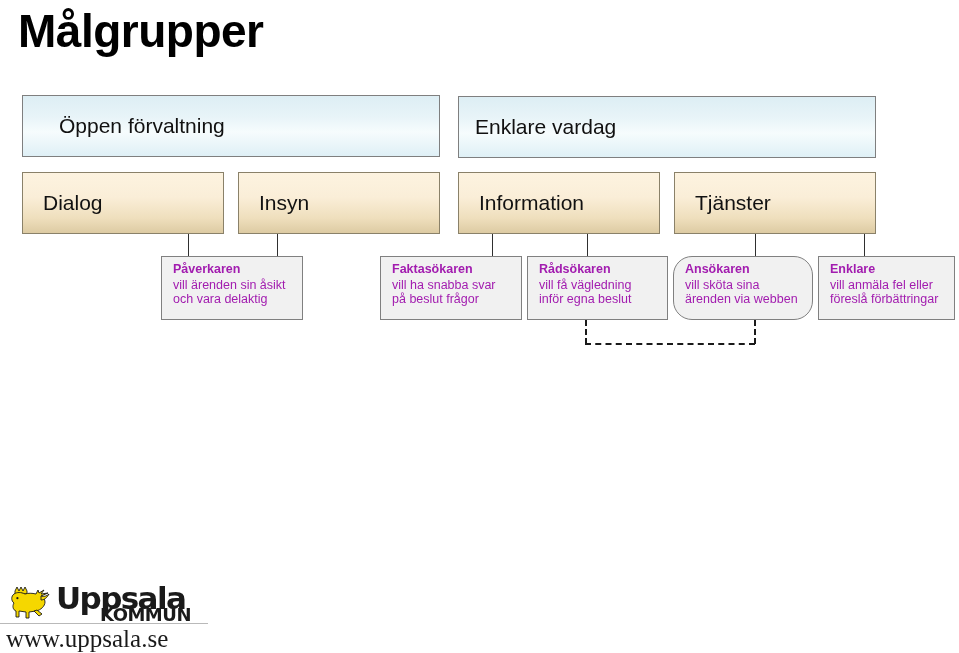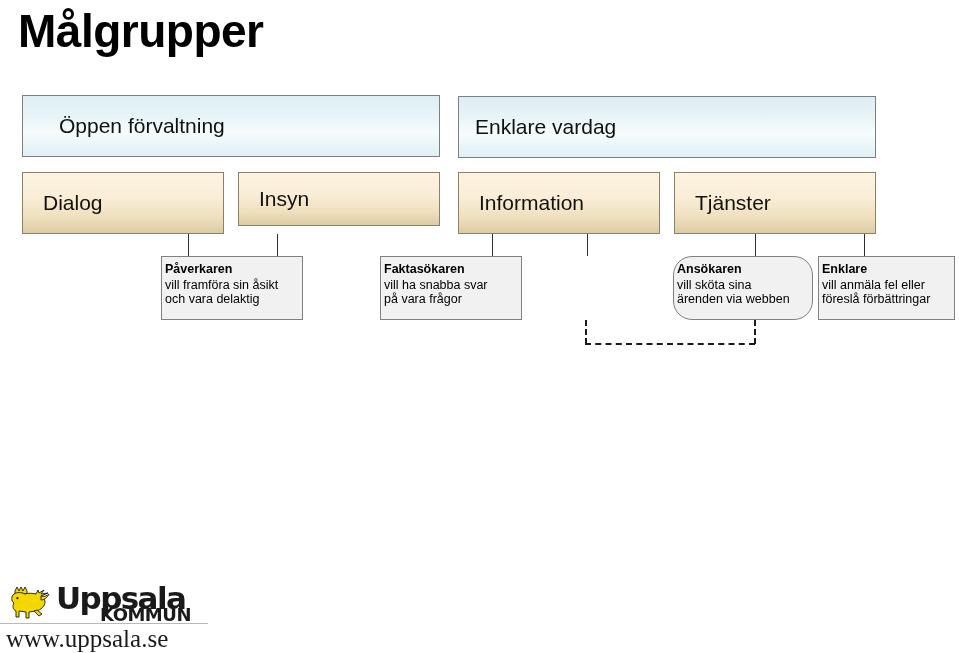--- a/index.html
+++ b/index.html
@@ -60,22 +60,22 @@
     color: #111111;
     white-space: nowrap;
   }
 
   
   .lvl3 {
     position: absolute;
     box-sizing: border-box;
     border: 1px solid #808080;
     background: #f1f1f1;
-    padding: 5px 7px 4px 3px;
-    color: #000000;
+    padding: 5px 7px 4px 11px;
+    color: #a21caf;
     line-height: 14.5px;
     overflow: hidden;
   }
   .lvl3 .p-title {
     font-size: 12.5px;
     font-weight: bold;
     display: block;
     margin-bottom: 1px;
     white-space: nowrap;
   }
@@ -171,49 +171,54 @@
   <div class="lvl1" style="left:22px; top:95px; width:418px; height:62px;padding-left:36px;">
     <span>Öppen förvaltning</span>
   </div>
   <div class="lvl1" style="left:458px; top:96px; width:418px; height:62px;">
     <span>Enklare vardag</span>
   </div>
 
   <div class="lvl2" style="left:22px; top:172px; width:202px; height:62px;">
     <span>Dialog</span>
   </div>
-  <div class="lvl2" style="left:238px; top:172px; width:202px; height:54px;">
+  <div class="lvl2" style="left:238px; top:172px; width:202px; height:62px;">
     <span>Insyn</span>
   </div>
   <div class="lvl2" style="left:458px; top:172px; width:202px; height:62px;">
     <span>Information</span>
   </div>
   <div class="lvl2" style="left:674px; top:172px; width:202px; height:62px;">
     <span>Tjänster</span>
   </div>
 
   <div class="vline" style="left:188px; top:234px; height:22px;"></div>
   <div class="vline" style="left:277px; top:234px; height:22px;"></div>
   <div class="vline" style="left:492px; top:234px; height:22px;"></div>
   <div class="vline" style="left:587px; top:234px; height:22px;"></div>
   <div class="vline" style="left:755px; top:234px; height:22px;"></div>
   <div class="vline" style="left:864px; top:234px; height:22px;"></div>
 
   <div class="lvl3" style="left:161px; top:256px; width:142px; height:64px;">
     <span class="p-title">Påverkaren</span>
-    <span class="p-line">vill framföra sin åsikt</span>
+    <span class="p-line">vill ärenden sin åsikt</span>
     <span class="p-line">och vara delaktig</span>
   </div>
 
   <div class="lvl3" style="left:380px; top:256px; width:142px; height:64px;">
     <span class="p-title">Faktasökaren</span>
     <span class="p-line">vill ha snabba svar</span>
-    <span class="p-line">på vara frågor</span>
-  </div>
-
+    <span class="p-line">på beslut frågor</span>
+  </div>
+
+  <div class="lvl3" style="left:527px; top:256px; width:141px; height:64px;">
+    <span class="p-title">Rådsökaren</span>
+    <span class="p-line">vill få vägledning</span>
+    <span class="p-line">inför egna beslut</span>
+  </div>
 
   <div class="lvl3" style="left:673px; top:256px; width:140px; height:64px;border-radius:19px;">
     <span class="p-title">Ansökaren</span>
     <span class="p-line">vill sköta sina</span>
     <span class="p-line">ärenden via webben</span>
   </div>
 
   <div class="lvl3" style="left:818px; top:256px; width:137px; height:64px;">
     <span class="p-title">Enklare</span>
     <span class="p-line">vill anmäla fel eller</span>

